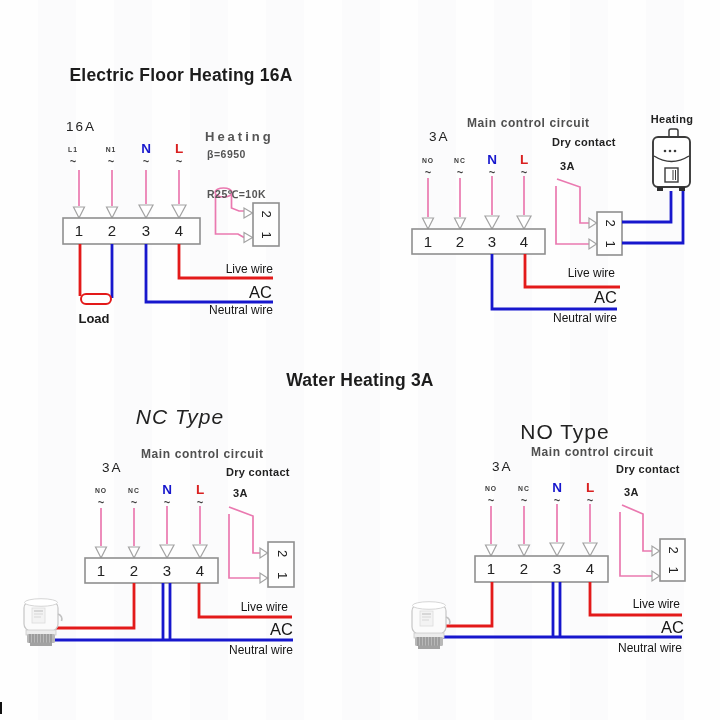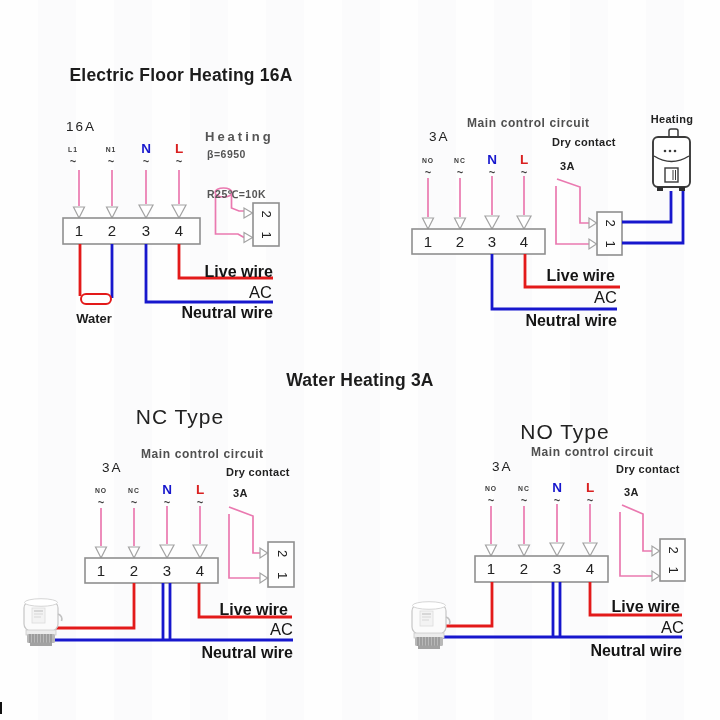--- a/index.html
+++ b/index.html
@@ -18,21 +18,21 @@
   .sub{font-size:21px;font-weight:400;letter-spacing:1px;color:#222;}
   .rating{font-size:13.5px;letter-spacing:2px;color:#222;}
   .mc{font-size:12px;font-weight:700;color:#4f4f4f;line-height:1.25;letter-spacing:.6px;}
   .small{font-size:11px;font-weight:700;color:#222;letter-spacing:.3px;}
   .term{font-size:6.8px;font-weight:700;color:#3a3a3a;letter-spacing:1px;}
   .phase{font-size:13.5px;font-weight:700;}
   .blue{color:#1717cd;}
   .red{color:#d92020;}
   .tilde{font-size:11px;font-weight:700;color:#3a3a3a;}
   .num{font-size:15px;color:#222;}
-  .wire{font-size:16px;font-weight:700;color:#151515;}
+  .wire{font-size:12px;font-weight:400;color:#151515;}
   .ac{font-size:16.5px;color:#151515;}
   .load{font-size:13px;font-weight:700;}
   .sensor-name{font-size:13px;font-weight:700;letter-spacing:3px;color:#555;}
   .sensor-sub{font-size:10.5px;font-weight:700;letter-spacing:.5px;color:#555;}
   .rot{display:flex;align-items:center;justify-content:center;font-size:13px;color:#222;transform:rotate(90deg);}
 </style>
 </head>
 <body>
 
 <div class="canvas">
@@ -142,21 +142,21 @@
 <div class="t tilde ctr" style="left:167px;top:155px;width:24px;">~</div>
 <div class="t num ctr" style="left:67px;top:222px;width:24px;">1</div>
 <div class="t num ctr" style="left:100px;top:222px;width:24px;">2</div>
 <div class="t num ctr" style="left:134px;top:222px;width:24px;">3</div>
 <div class="t num ctr" style="left:167px;top:222px;width:24px;">4</div>
 <div class="t sensor-name" style="left:205px;top:130px;">Heating</div>
 <div class="t sensor-sub" style="left:207px;top:148px;">β=6950</div>
 <div class="t sensor-sub" style="left:207px;top:162px;margin-top:26px;">R25℃=10K</div>
 <div class="t rot" style="left:253px;top:204px;width:26px;height:20px;">2</div>
 <div class="t rot" style="left:253px;top:225px;width:26px;height:20px;">1</div>
-<div class="t load ctr" style="left:76px;top:312px;width:36px;">Water</div>
+<div class="t load ctr" style="left:76px;top:312px;width:36px;">Load</div>
 <div class="t wire rt" style="left:173px;top:263px;width:100px;">Live wire</div>
 <div class="t ac rt" style="left:222px;top:283px;width:50px;">AC</div>
 <div class="t wire rt" style="left:173px;top:304px;width:100px;">Neutral wire</div>
 
 <div class="t rating" style="left:429px;top:129px;">3A</div>
 <div class="t mc" style="left:467px;top:116px;width:74px;">Main control circuit</div>
 <div class="t small" style="left:552px;top:136px;">Dry contact</div>
 <div class="t small ctr" style="left:650px;top:113px;width:44px;">Heating</div>
 <div class="t term ctr" style="left:416px;top:157px;width:24px;">NO</div>
 <div class="t term ctr" style="left:448px;top:157px;width:24px;">NC</div>
@@ -172,21 +172,21 @@
 <div class="t num ctr" style="left:480px;top:233px;width:24px;">3</div>
 <div class="t num ctr" style="left:512px;top:233px;width:24px;">4</div>
 <div class="t rot" style="left:597px;top:213px;width:25px;height:20px;">2</div>
 <div class="t rot" style="left:597px;top:234px;width:25px;height:20px;">1</div>
 <div class="t wire rt" style="left:515px;top:267px;width:100px;">Live wire</div>
 <div class="t ac rt" style="left:567px;top:288px;width:50px;">AC</div>
 <div class="t wire rt" style="left:517px;top:312px;width:100px;">Neutral wire</div>
 
 <div class="t title ctr" style="left:260px;top:370px;width:200px;">Water Heating 3A</div>
 
-<div class="t sub ctr" style="left:110px;top:405px;width:140px;">NC Type</div>
+<div class="t sub ctr" style="left:110px;top:405px;width:140px;font-style:italic;">NC Type</div>
 <div class="t mc" style="left:141px;top:447px;width:74px;">Main control circuit</div>
 <div class="t rating" style="left:102px;top:460px;">3A</div>
 <div class="t small" style="left:226px;top:466px;">Dry contact</div>
 <div class="t term ctr" style="left:89px;top:487px;width:24px;">NO</div>
 <div class="t term ctr" style="left:122px;top:487px;width:24px;">NC</div>
 <div class="t phase blue ctr" style="left:155px;top:482px;width:24px;">N</div>
 <div class="t phase red ctr" style="left:188px;top:482px;width:24px;">L</div>
 <div class="t tilde ctr" style="left:89px;top:496px;width:24px;">~</div>
 <div class="t tilde ctr" style="left:122px;top:496px;width:24px;">~</div>
 <div class="t tilde ctr" style="left:155px;top:496px;width:24px;">~</div>

